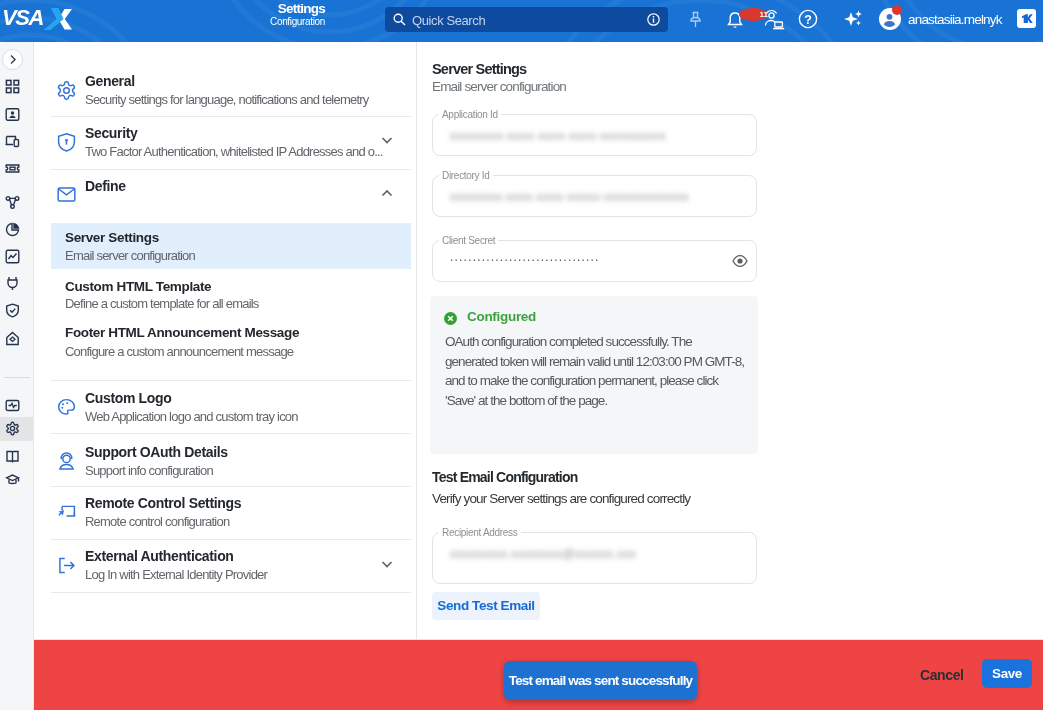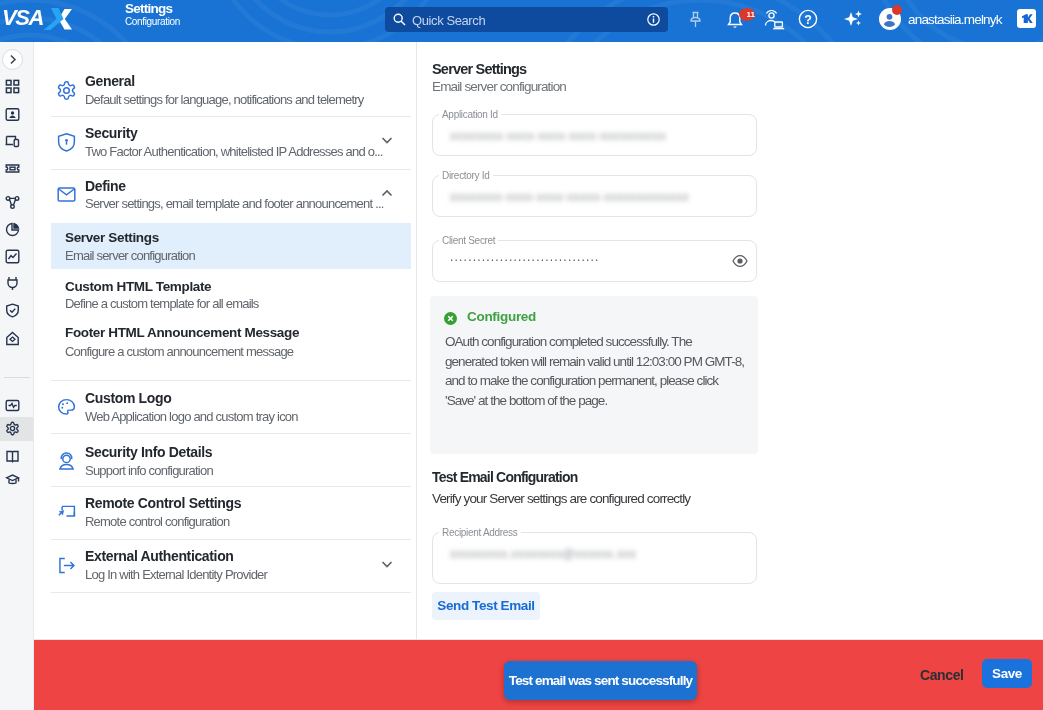--- a/index.html
+++ b/index.html
@@ -1,20 +1,20 @@
 <!DOCTYPE html>
 <html><head>
 <meta charset="utf-8">
 <style>
   * { margin:0; padding:0; box-sizing:border-box; }
   html,body { width:1043px; height:710px; overflow:hidden; font-family:"Liberation Sans", sans-serif; background:#fff; }
   .abs { position:absolute; }
   
   #header { position:absolute; left:0; top:0; width:1043px; height:42px; background:#1873d4; overflow:hidden; }
-  #hTitle { position:absolute; left:125px; top:0px; width:200px; text-align:left; color:#fff; }
+  #hTitle { position:absolute; left:125px; top:0px; width:200px; text-align:right; color:#fff; }
   #hTitle .t1 { font-size:13.5px; font-weight:bold; line-height:17px; letter-spacing:-0.75px; }
   #hTitle .t2 { font-size:10px; line-height:10px; letter-spacing:-0.35px; }
   #search { position:absolute; left:385px; top:7px; width:283px; height:25px; background:#0e4a9e; border-radius:4px; }
   #search .ph { position:absolute; left:27px; top:6px; font-size:13px; color:#c3d4ef; letter-spacing:-0.4px; }
   .hicon { position:absolute; top:0; }
   #uname { position:absolute; left:908px; top:12px; font-size:13.5px; color:#fff; letter-spacing:-0.8px; }
   #kbox { position:absolute; left:1017px; top:9px; width:19px; height:19px; background:#fff; border-radius:3px; }
   
   #rail { position:absolute; left:0; top:42px; width:34px; height:668px; background:#f5f6f8; border-right:1px solid #e7eaed; }
   #railActive { position:absolute; left:0px; top:375px; width:33px; height:24px; background:#e2e4e6; }
@@ -90,21 +90,21 @@
   <svg class="hicon" style="left:688px;top:11px;opacity:.65" width="15" height="17" viewBox="0 0 15 17">
       <g stroke="#fff" stroke-width="1.3" fill="none">
         <path d="M4.5 1.5 h6 M5.5 1.5 v5 M9.5 1.5 v5 M3 10 c0-2 1.8-3.5 4.5-3.5 c2.7 0 4.5 1.5 4.5 3.5 z M2.5 10 h10 M7.5 10.5 v5.5"></path>
       </g>
     </svg>
 
   <svg class="hicon" style="left:727px;top:11px" width="16" height="18" viewBox="0 0 16 18">
       <path d="M8 2 c-3 0-4.8 2.2-4.8 5 v4 l-1.7 2.5 h13 L12.8 11 v-4 c0-2.8-1.8-5-4.8-5 z" fill="none" stroke="#fff" stroke-width="1.4"></path>
       <path d="M6.3 15.5 a1.8 1.8 0 0 0 3.4 0 z" fill="#fff"></path>
     </svg>
-  <div class="hicon" style="left:739px;top:8px;width:16px;height:13px;border-radius:50%;background:#da382c;color:#fff;font-size:8px;font-weight:bold;text-align:right;line-height:13px;">11</div>
+  <div class="hicon" style="left:739px;top:8px;width:29px;height:13px;border-radius:50%;background:#da382c;color:#fff;font-size:8px;font-weight:bold;text-align:right;line-height:13px;">11</div>
 
   <svg class="hicon" style="left:763px;top:9px" width="24" height="23" viewBox="0 0 24 23">
       <g stroke="#fff" stroke-width="1.3" fill="none">
         <circle cx="8.5" cy="6.5" r="2.6"></circle>
         <path d="M3.4 4.4 a6 6 0 0 1 10.2 0 M5.3 3 a4.2 4.2 0 0 1 6.4 0" stroke-width="1.1"></path>
         <path d="M2.5 16.5 c0-3 2.5-5 5.5-5 c1.6 0 3 0.5 4 1.4"></path>
         <rect x="11.8" y="13" width="7.6" height="5" rx="0.5"></rect>
         <path d="M10.2 19.6 h11" stroke-width="1.5"></path>
       </g>
     </svg>
@@ -234,39 +234,38 @@
   <div class="ndiv" style="top:391px"></div>
   <div class="ndiv" style="top:444px"></div>
   <div class="ndiv" style="top:497px"></div>
   <div class="ndiv" style="top:550px"></div>
 
   <svg class="nicon" style="top:38px" width="21" height="21" viewBox="0 0 24 24">
       <path d="M12.22 2h-.44a2 2 0 0 0-2 2v.18a2 2 0 0 1-1 1.73l-.43.25a2 2 0 0 1-2 0l-.15-.08a2 2 0 0 0-2.73.73l-.22.38a2 2 0 0 0 .73 2.73l.15.1a2 2 0 0 1 1 1.72v.51a2 2 0 0 1-1 1.74l-.15.09a2 2 0 0 0-.73 2.73l.22.38a2 2 0 0 0 2.73.73l.15-.08a2 2 0 0 1 2 0l.43.25a2 2 0 0 1 1 1.73V20a2 2 0 0 0 2 2h.44a2 2 0 0 0 2-2v-.18a2 2 0 0 1 1-1.73l.43-.25a2 2 0 0 1 2 0l.15.08a2 2 0 0 0 2.73-.73l.22-.39a2 2 0 0 0-.73-2.73l-.15-.08a2 2 0 0 1-1-1.74v-.5a2 2 0 0 1 1-1.74l.15-.09a2 2 0 0 0 .73-2.73l-.22-.38a2 2 0 0 0-2.73-.73l-.15.08a2 2 0 0 1-2 0l-.43-.25a2 2 0 0 1-1-1.73V4a2 2 0 0 0-2-2z" fill="none" stroke="#3273d8" stroke-width="1.7"></path>
       <circle cx="12" cy="12" r="3.2" fill="none" stroke="#3273d8" stroke-width="1.7"></circle>
     </svg>
   <div class="ntitle" style="top:32px">General</div>
-  <div class="nsub" style="top:51px">Default settings for language, notifications and telemetry</div>
+  <div class="nsub" style="top:51px">Security settings for language, notifications and telemetry</div>
 
   <svg class="nicon" style="top:90px" width="21" height="21" viewBox="0 0 24 24">
       <path d="M12 2 L21 5 v6 c0 5.5-3.8 9.2-9 10.8 C6.8 20.2 3 16.5 3 11 V5 Z" fill="none" stroke="#3273d8" stroke-width="1.7"></path>
       <circle cx="12" cy="9.5" r="1.6" fill="#3273d8"></circle>
       <path d="M12 10.5 v4" stroke="#3273d8" stroke-width="1.7"></path>
     </svg>
   <div class="ntitle" style="top:84px">Security</div>
   <div class="nsub" style="top:103px">Two Factor Authentication, whitelisted IP Addresses and o...</div>
   <svg class="nchev" style="top:90px" width="16" height="16" viewBox="0 0 16 16">
       <path d="M3.5 6 L8 10.5 L12.5 6" fill="none" stroke="#5f6368" stroke-width="1.7"></path>
     </svg>
 
   <svg class="nicon" style="top:142px" width="21" height="21" viewBox="0 0 24 24">
       <rect x="2.5" y="4.5" width="19" height="15" rx="1.5" fill="none" stroke="#3273d8" stroke-width="1.7"></rect>
       <path d="M3.5 6 L12 12.5 L20.5 6" fill="none" stroke="#3273d8" stroke-width="1.7"></path>
     </svg>
   <div class="ntitle" style="top:137px">Define</div>
-  <div class="nsub" style="top:155px">Server settings, email template and footer announcement ...</div>
   <svg class="nchev" style="top:143px" width="16" height="16" viewBox="0 0 16 16">
       <path d="M3.5 10.5 L8 6 L12.5 10.5" fill="none" stroke="#5f6368" stroke-width="1.7"></path>
     </svg>
 
   <div class="nsmtitle" style="top:189px">Server Settings</div>
   <div class="nsmsub" style="top:207px">Email server configuration</div>
 
   <div class="nsmtitle" style="top:238px">Custom HTML Template</div>
   <div class="nsmsub" style="top:255px">Define a custom template for all emails</div>
 
@@ -282,21 +281,21 @@
   <div class="ntitle" style="top:349px">Custom Logo</div>
   <div class="nsub" style="top:368px">Web Application logo and custom tray icon</div>
 
   <svg class="nicon" style="top:409px" width="21" height="21" viewBox="0 0 24 24">
       <g fill="none" stroke="#3273d8" stroke-width="1.7">
         <circle cx="12" cy="9" r="4.2"></circle>
         <path d="M6.2 9.3 c-0.8-4 2-7 5.8-7 c3.8 0 6.6 3 5.8 7"></path>
         <path d="M4.5 20.5 c1-3.4 3.9-5 7.5-5 c3.6 0 6.5 1.6 7.5 5 Z"></path>
       </g>
     </svg>
-  <div class="ntitle" style="top:403px">Security Info Details</div>
+  <div class="ntitle" style="top:403px">Support OAuth Details</div>
   <div class="nsub" style="top:422px">Support info configuration</div>
 
   <svg class="nicon" style="top:460px" width="21" height="21" viewBox="0 0 24 24">
       <g fill="none" stroke="#3273d8" stroke-width="1.7">
         <path d="M7 5 h14 v11 h-9"></path>
         <path d="M7 5 v4 M21 16 v-4"></path>
         <path d="M3.5 11 L9 9.5 L7.5 15 L6.3 12.8 L4 15.5 L3 14.6 L5.3 12 Z" fill="#3273d8" stroke-width="0.5"></path>
       </g>
     </svg>
   <div class="ntitle" style="top:454px">Remote Control Settings</div>

